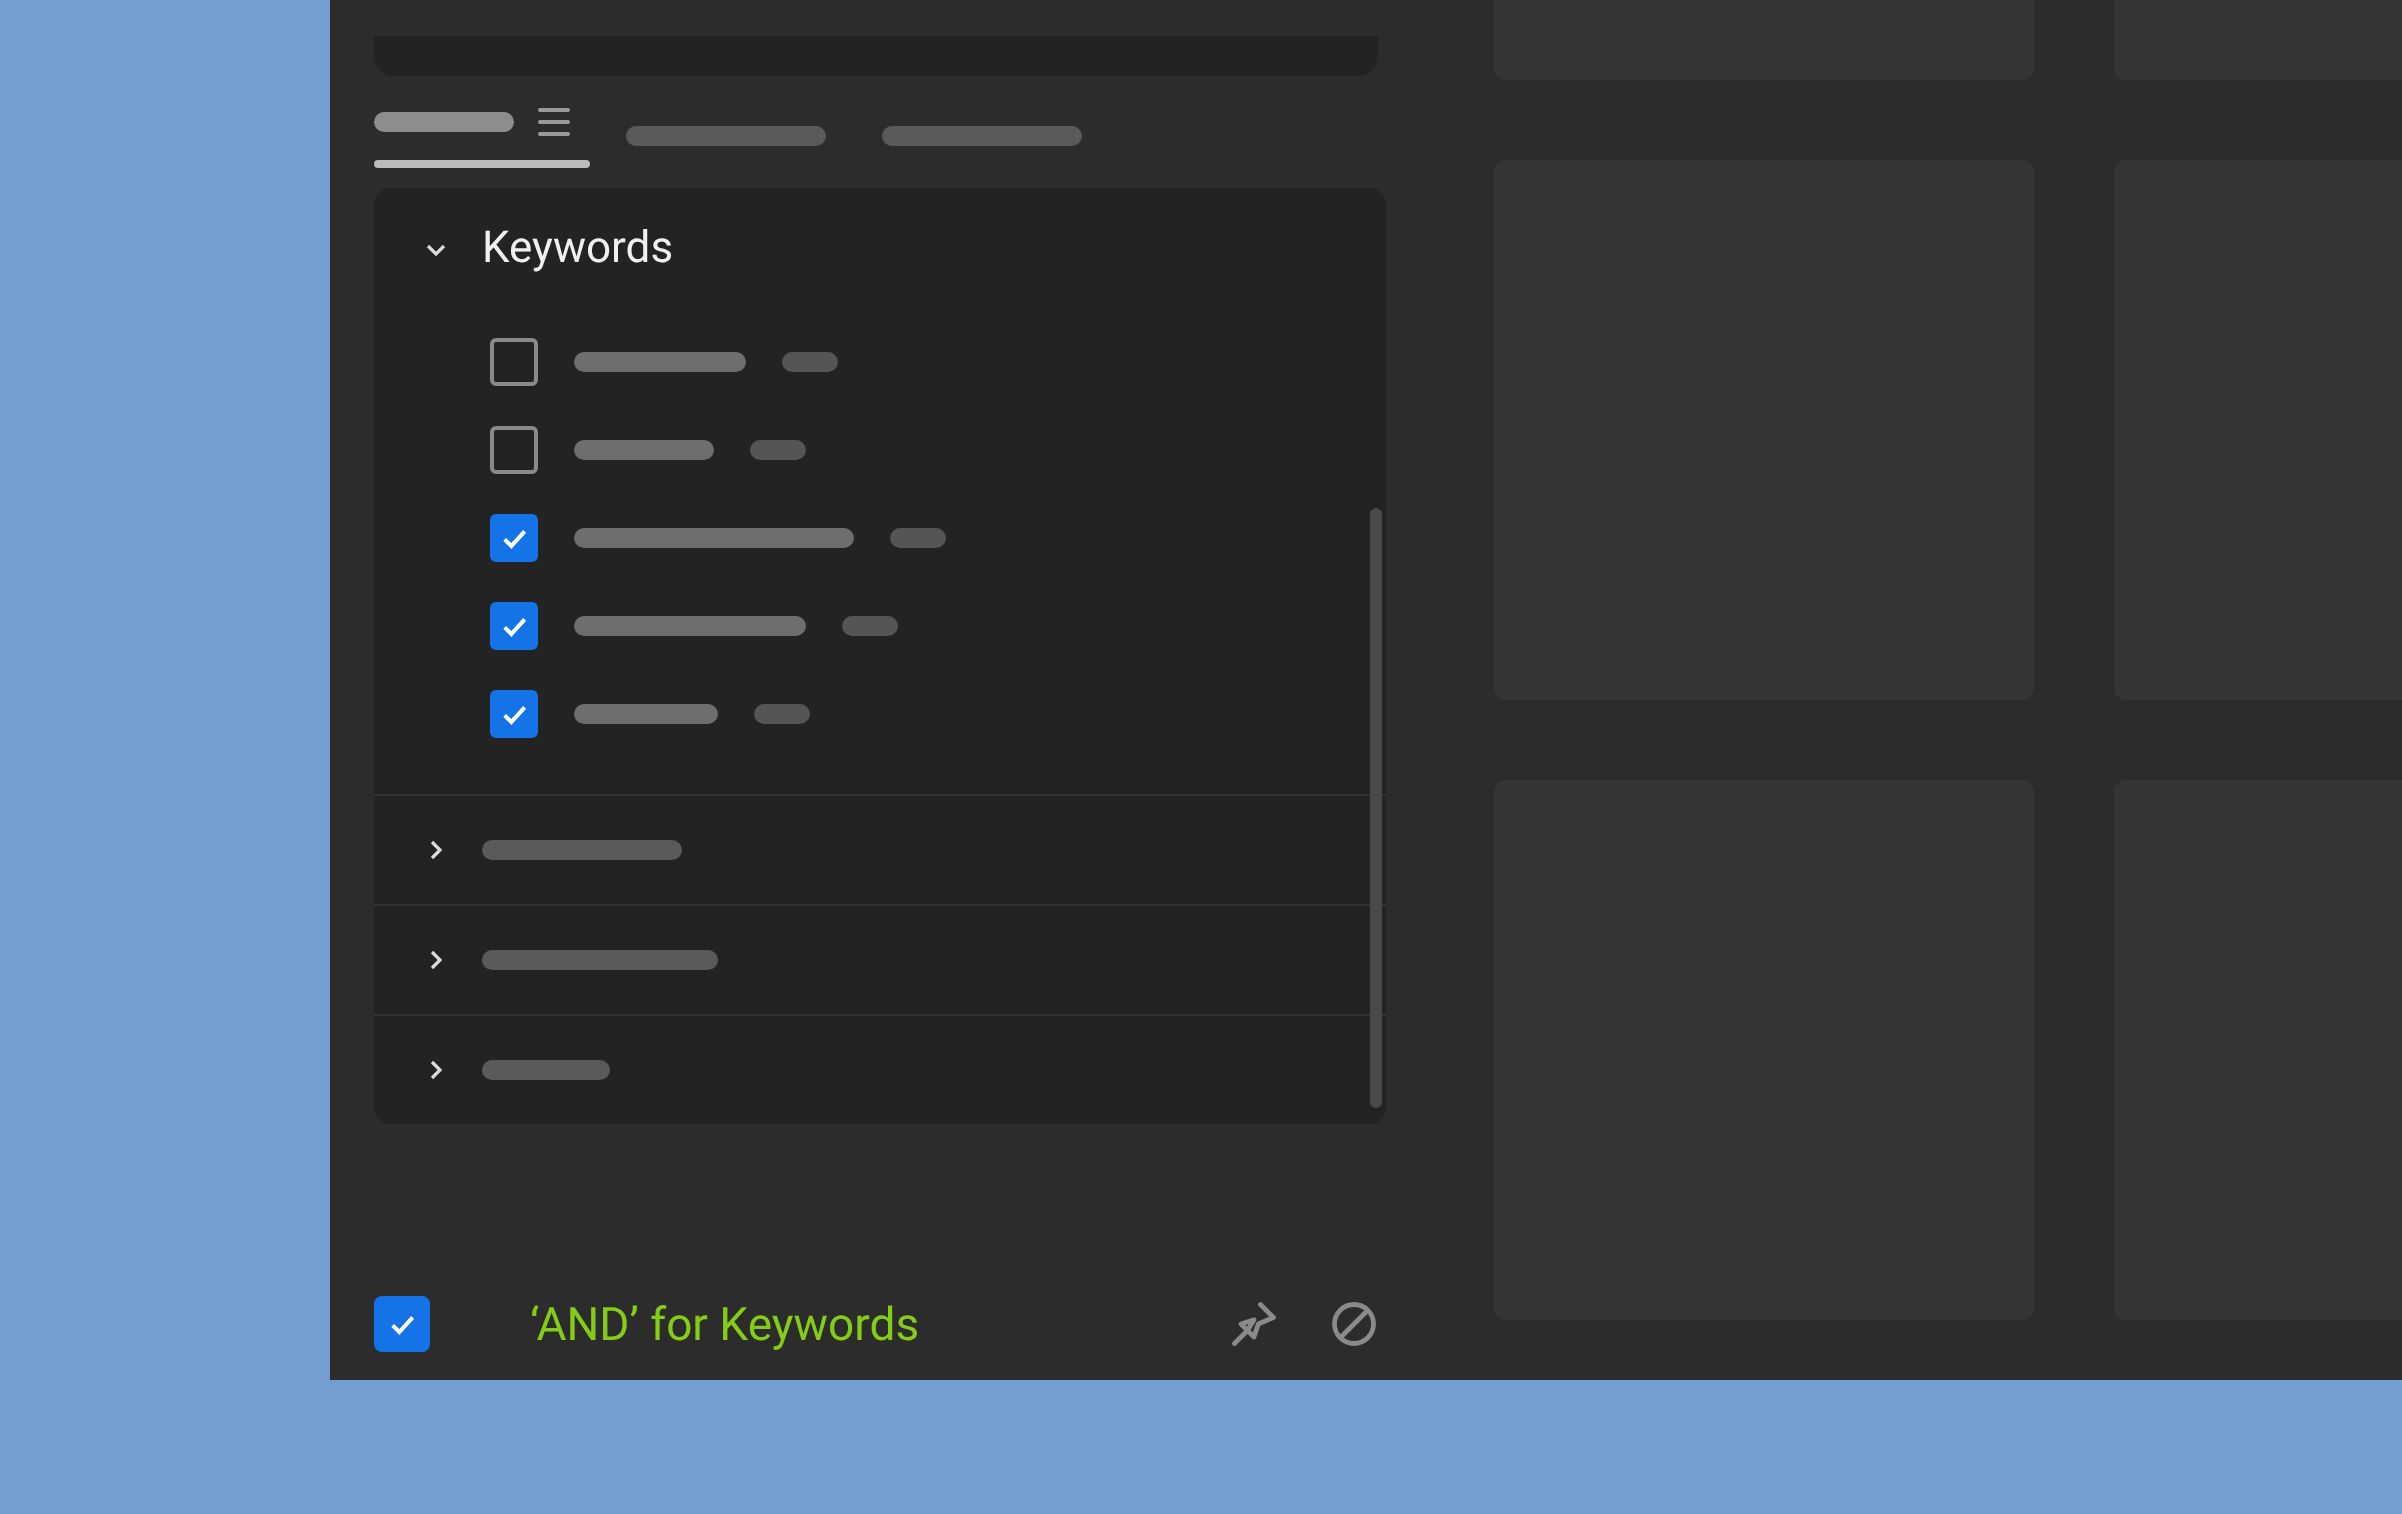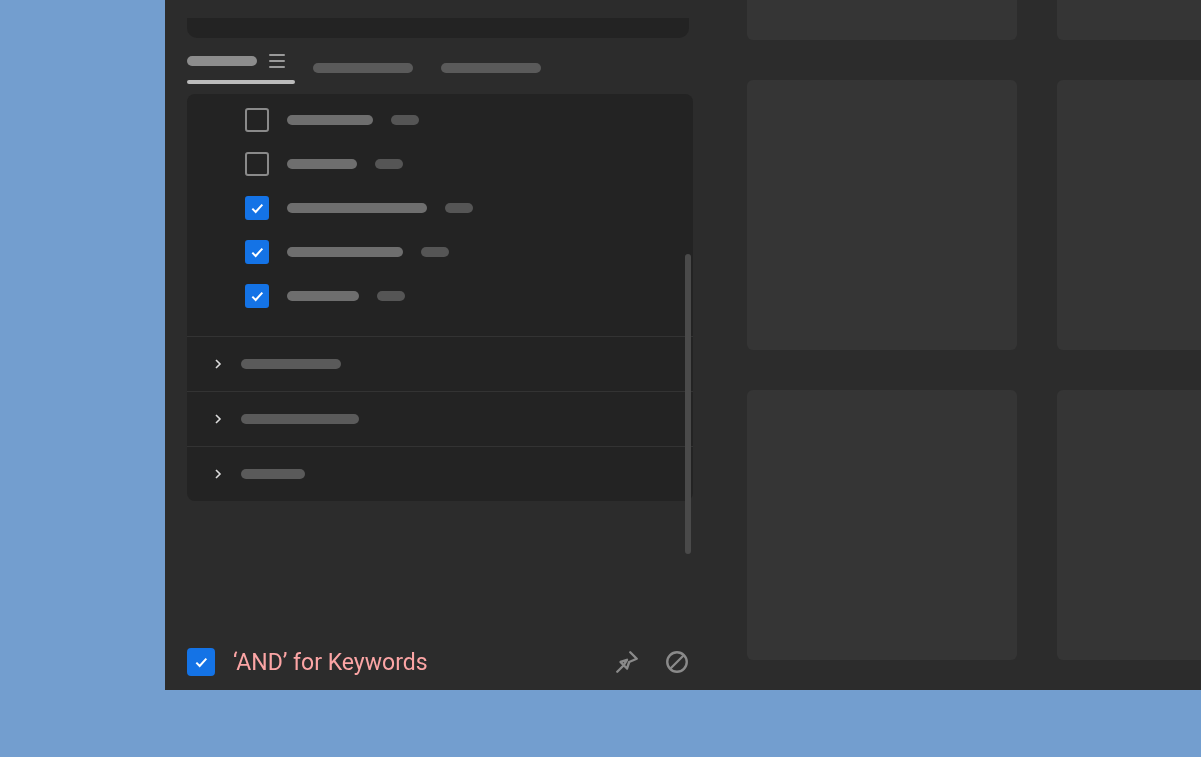--- a/index.html
+++ b/index.html
@@ -142,23 +142,24 @@
     position: absolute;
     left: 22px; right: 0; bottom: 12px;
     display: flex;
     align-items: center;
     gap: 18px;
     padding: 0 18px 0 0;
   }
   .bottom-bar .cb { width: 28px; height: 28px; border-radius: 4px; }
   .bottom-label {
     font-size: 23px;
-    color: #fca5a5;
+    color: #84cc16;
     font-weight: 400;
     flex: 1;
+    margin-left: 32px;
   }
   .icon-btn {
     width: 32px; height: 32px;
     display: flex; align-items: center; justify-content: center;
   }
   .icon-btn svg { stroke: #8a8a8a; fill: none; stroke-width: 2.2; }
 
   
   .grid-area {
     flex: 1;
@@ -201,20 +202,28 @@
         </div>
         <div class="tab-underline"></div>
       </div>
       <div class="tab-placeholder tab2" title="Metadata"></div>
       <div class="tab-placeholder tab3" title="Properties"></div>
     </div>
 
     <div class="panel">
 
       <div class="section">
+        <div class="section-header">
+          <span class="chevron">
+            <svg viewBox="0 0 24 24">
+                <polyline points="6 9 12 15 18 9"></polyline>
+              </svg>
+          </span>
+          <span class="section-title">Keywords</span>
+        </div>
         <div class="keyword-list" id="kw-list">
             <div class="kw-row">
               <span class="cb"></span>
               <span class="kw-label-ph" style="width: 86px;"></span>
               <span class="kw-count-ph" style="width: 28px;"></span>
             </div>
             <div class="kw-row">
               <span class="cb"></span>
               <span class="kw-label-ph" style="width: 70px;"></span>
               <span class="kw-count-ph" style="width: 28px;"></span>

